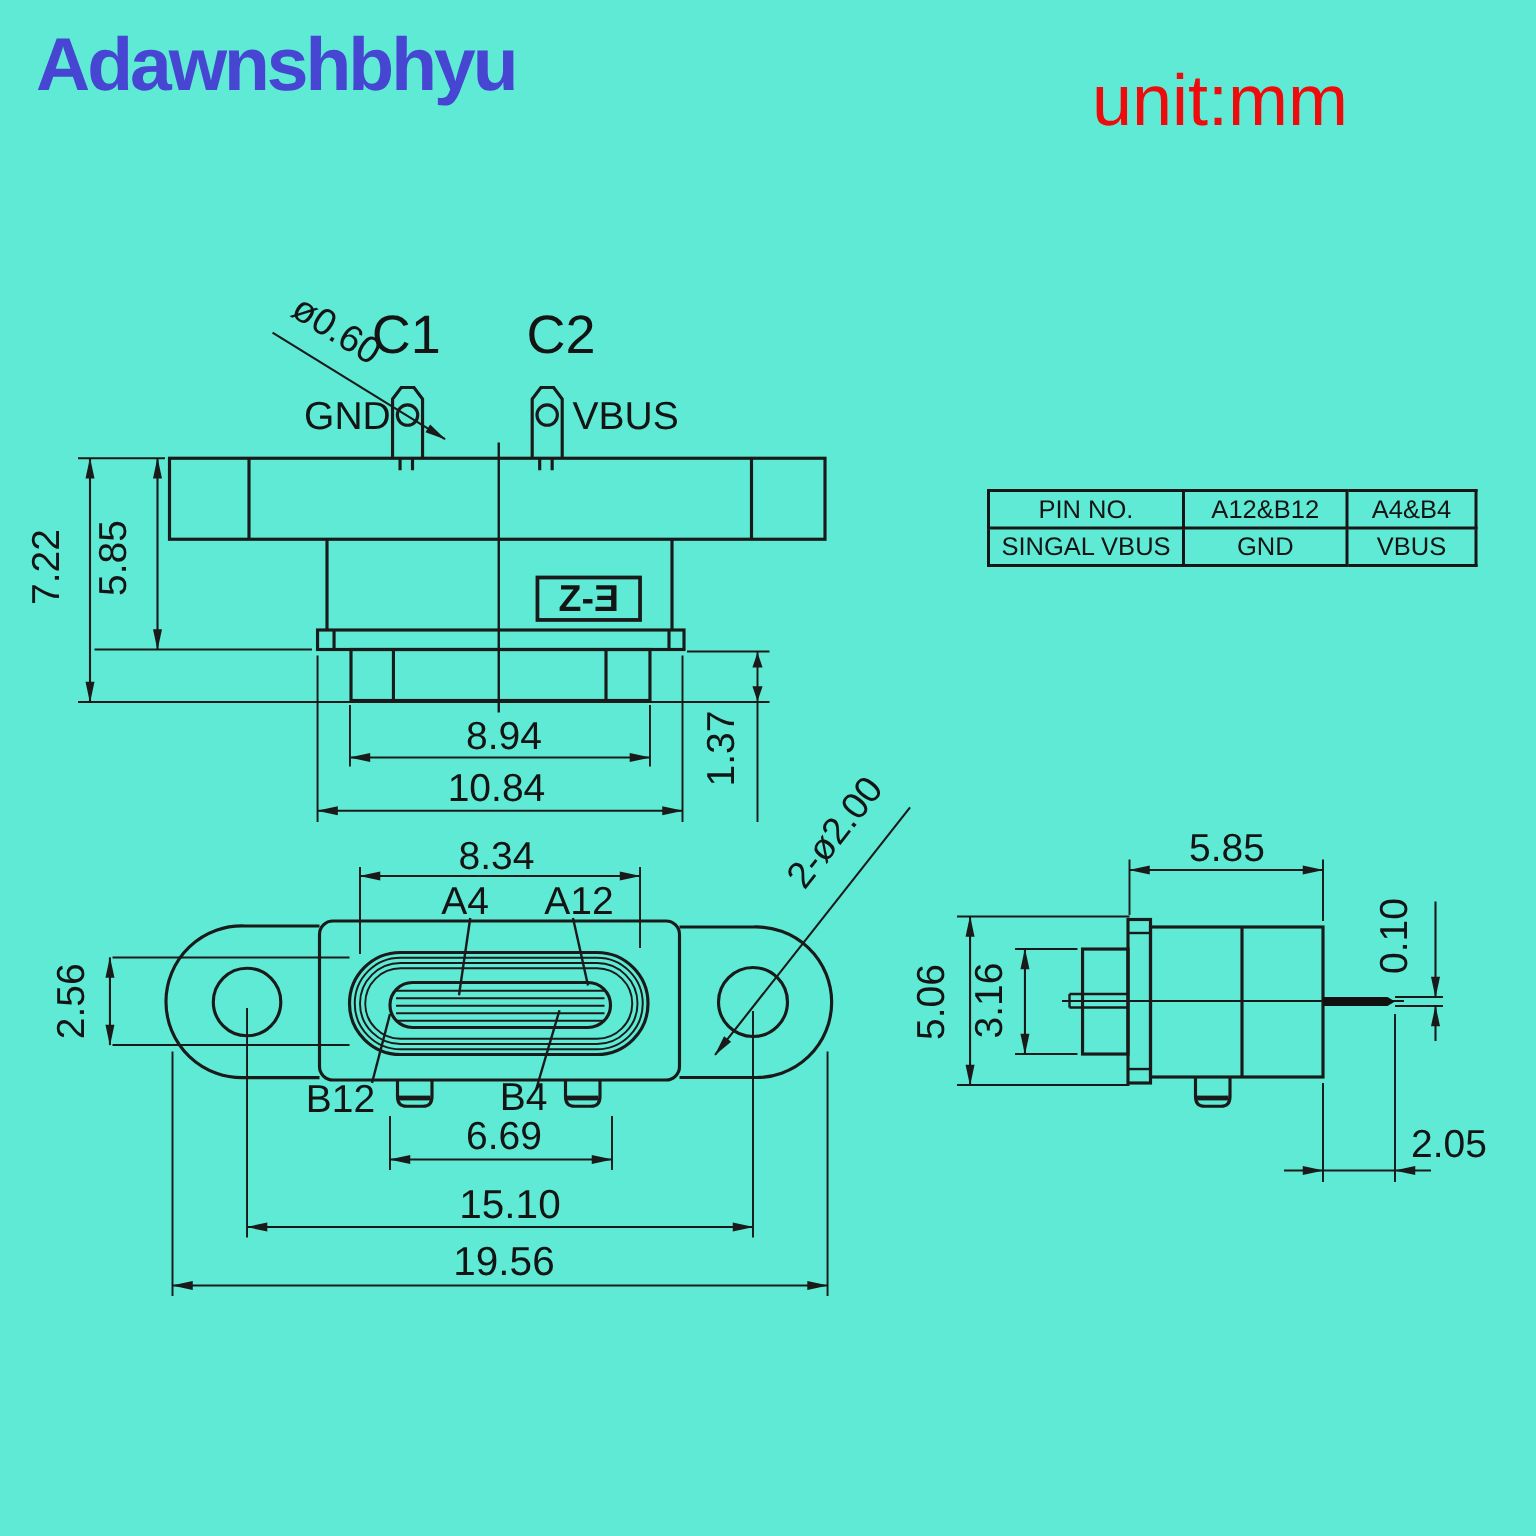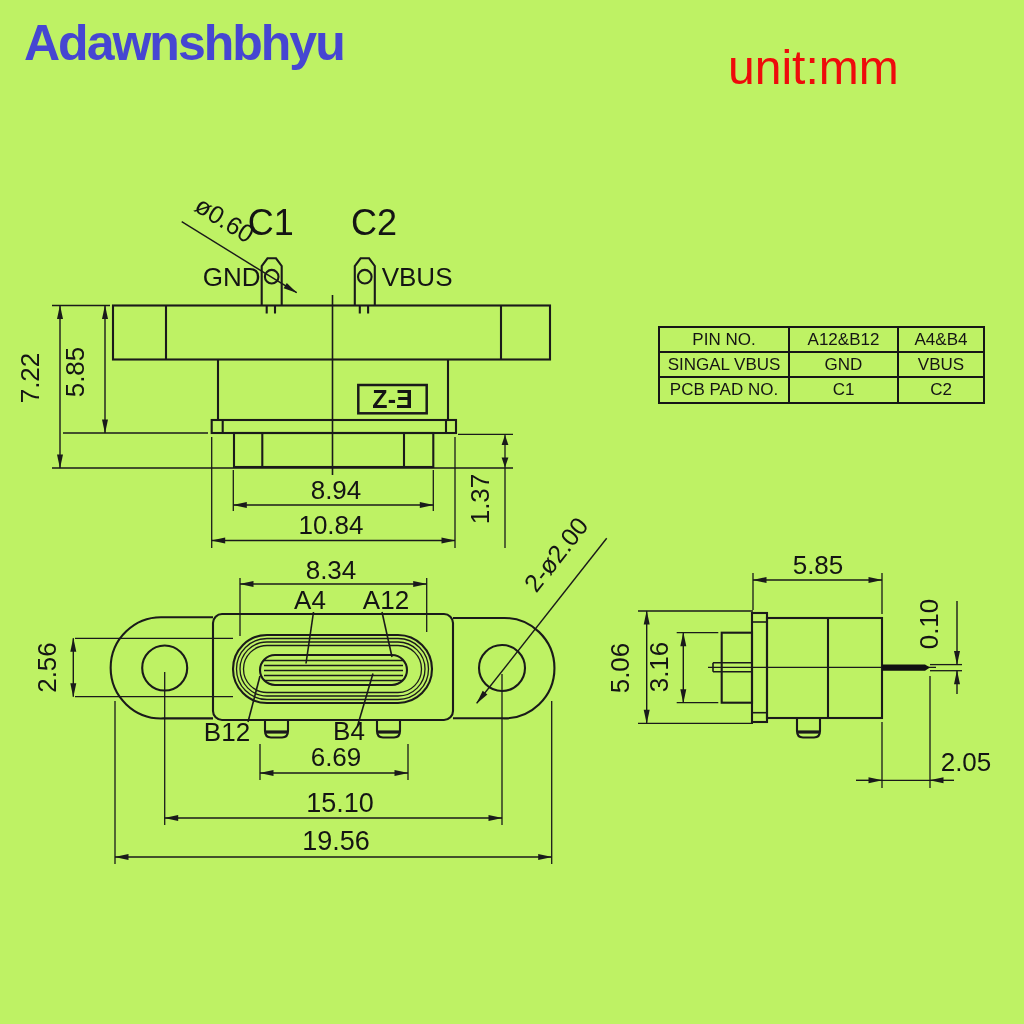--- a/index.html
+++ b/index.html
@@ -1,16 +1,16 @@
 <!DOCTYPE html>
 <html><head>
 <meta charset="utf-8">
 <style>
   html,body{margin:0;padding:0;background:#ffffff;}
-  #canvas{position:relative;width:1024px;height:1024px;background:#bef264;overflow:hidden;
+  #canvas{position:relative;width:1024px;height:1024px;background:#5eead4;overflow:hidden;
           font-family:"Liberation Sans",sans-serif;}
   .brand{position:absolute;left:24px;top:14px;font-size:50px;font-weight:bold;
          letter-spacing:-2px;color:#4646d2;white-space:nowrap;}
   .unitlbl{position:absolute;left:728px;top:40px;font-size:48px;font-weight:400;
            color:#ee0b0b;white-space:nowrap;}
   svg{position:absolute;left:0;top:0;}
   svg text{font-family:"Liberation Sans",sans-serif;fill:#141414;}
   .ol{fill:none;stroke:#1a1a1a;stroke-width:2.1;}
   .ol25{fill:none;stroke:#1a1a1a;stroke-width:2.5;}
   .thin{fill:none;stroke:#1a1a1a;stroke-width:1.3;}
@@ -47,25 +47,20 @@
         <tr class="r0">
       <td class="c0">PIN NO.</td>
       <td class="c1">A12&amp;B12</td>
       <td class="c2">A4&amp;B4</td>
     </tr>
     <tr class="r1">
       <td class="c0">SINGAL VBUS</td>
       <td class="c1">GND</td>
       <td class="c2">VBUS</td>
     </tr>
-    <tr class="r2">
-      <td class="c0">PCB PAD NO.</td>
-      <td class="c1">C1</td>
-      <td class="c2">C2</td>
-    </tr>
   </tbody>
     </table>
 
   <svg width="1024" height="1024" viewBox="0 0 1024 1024">
     <defs>
       <marker id="arr" orient="auto-start-reverse" refX="14" refY="4" markerWidth="15" markerHeight="8" markerUnits="userSpaceOnUse">
         <path d="M14.5,4 L0.5,1 L0.5,7 Z" fill="#1a1a1a"></path>
       </marker>
     </defs>
 

